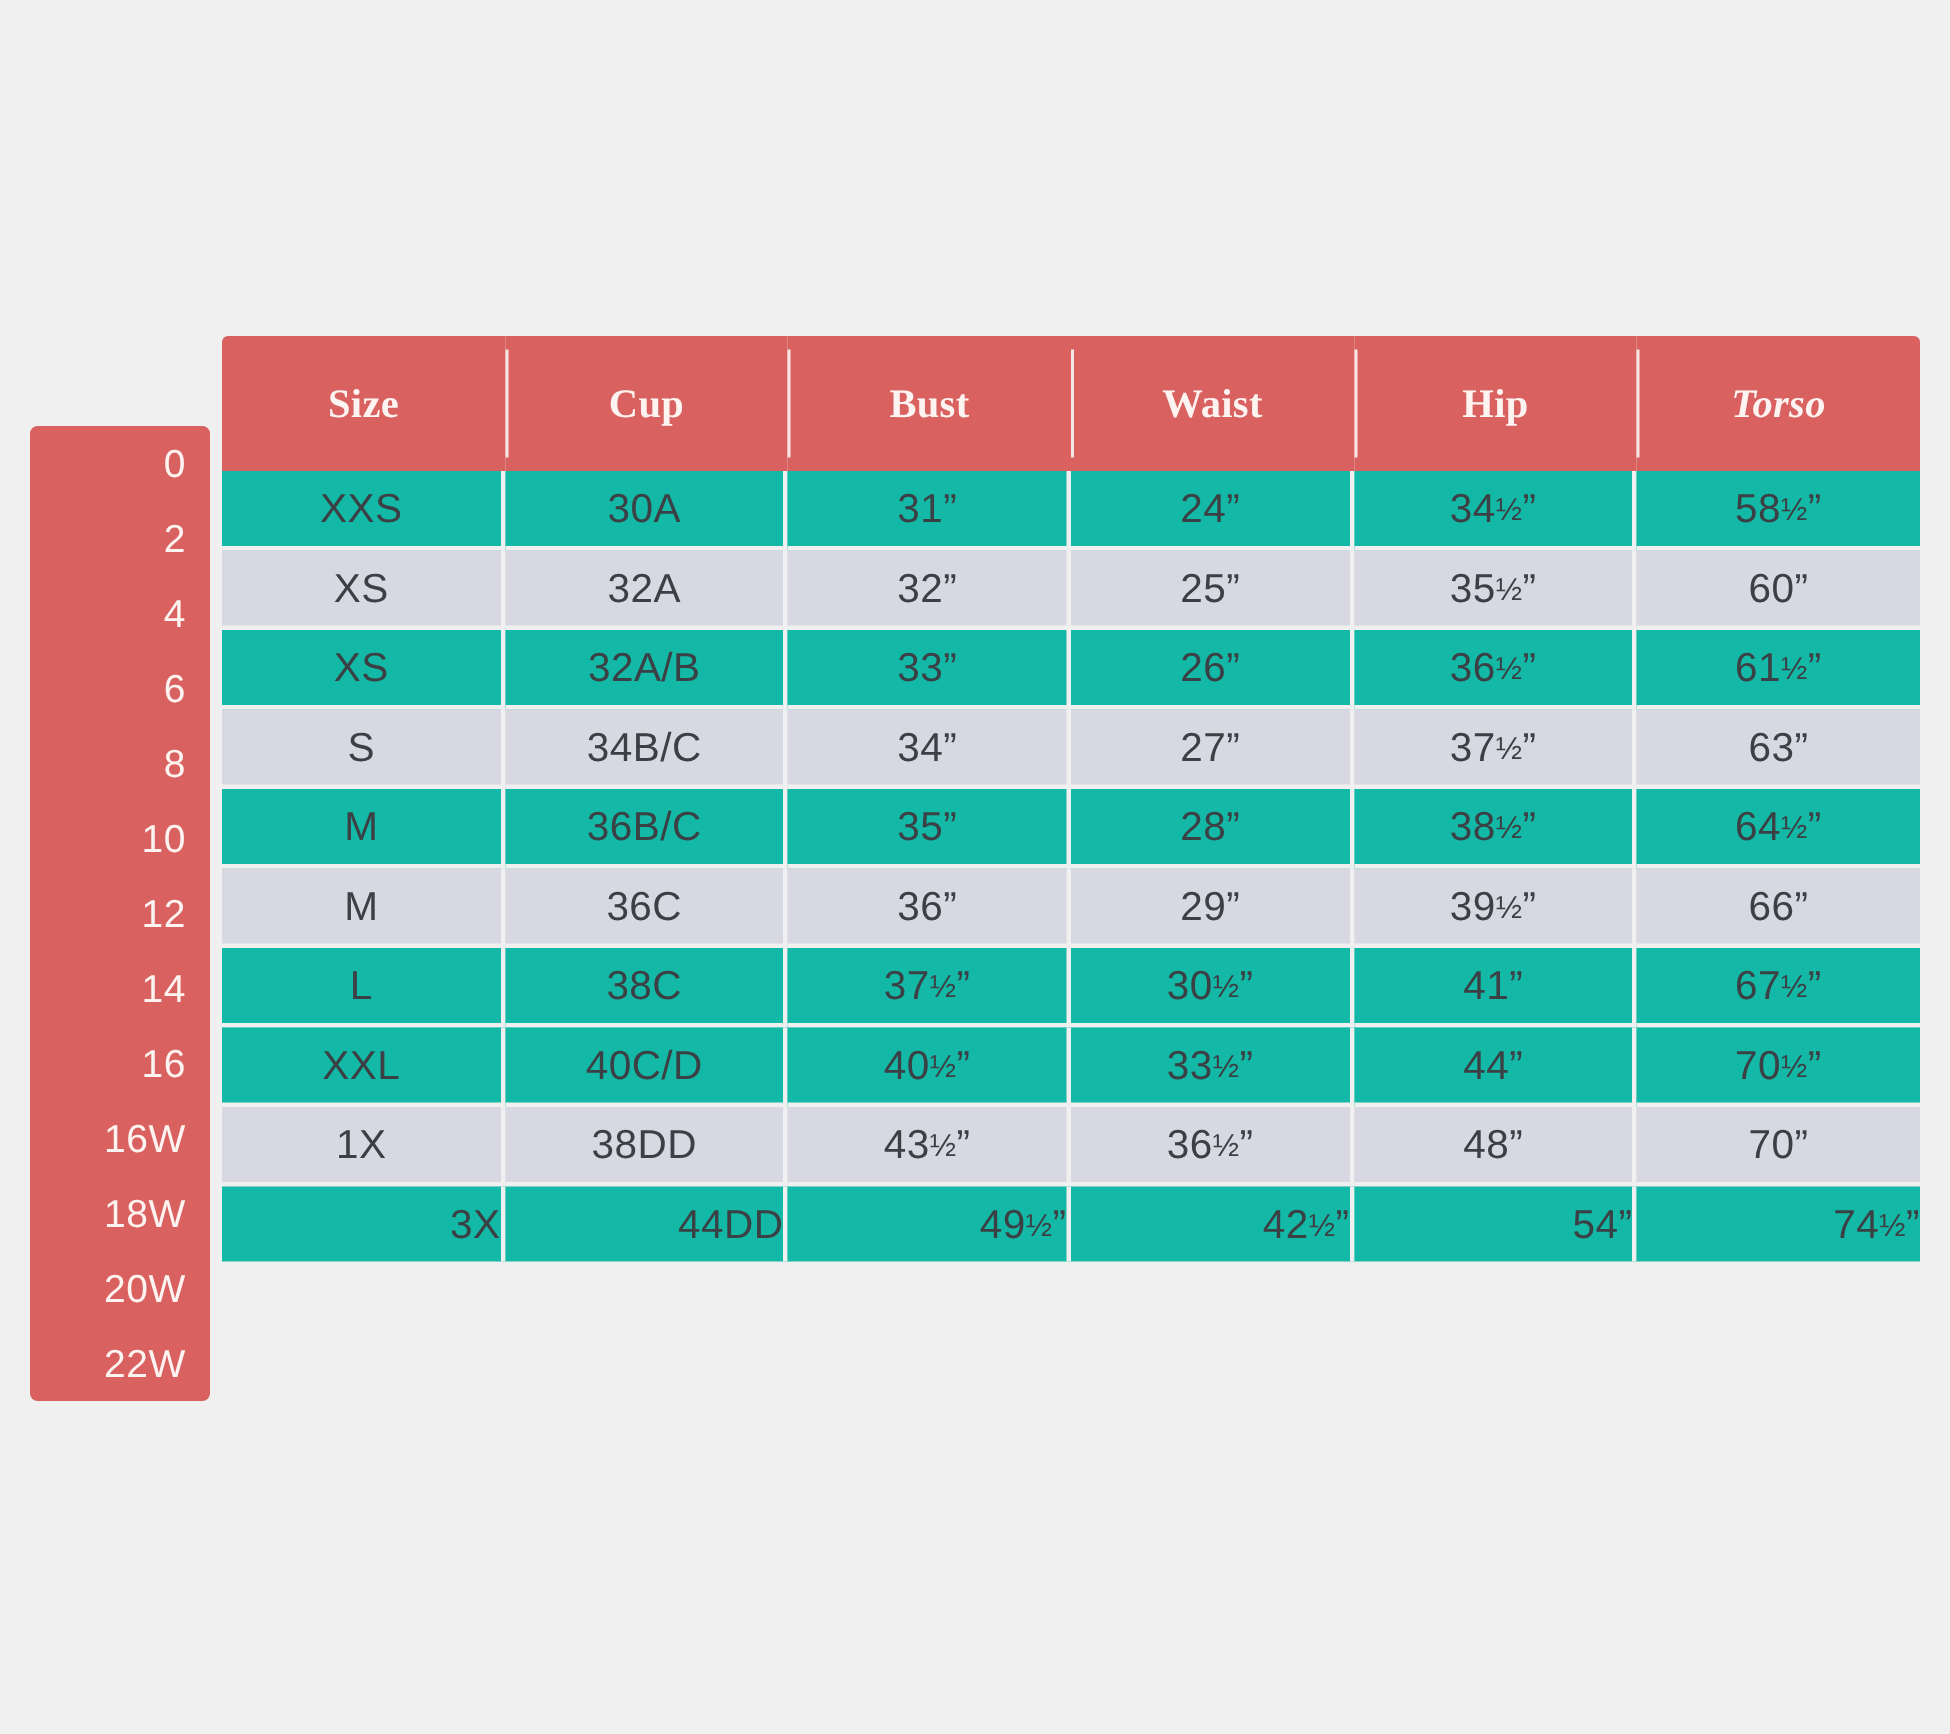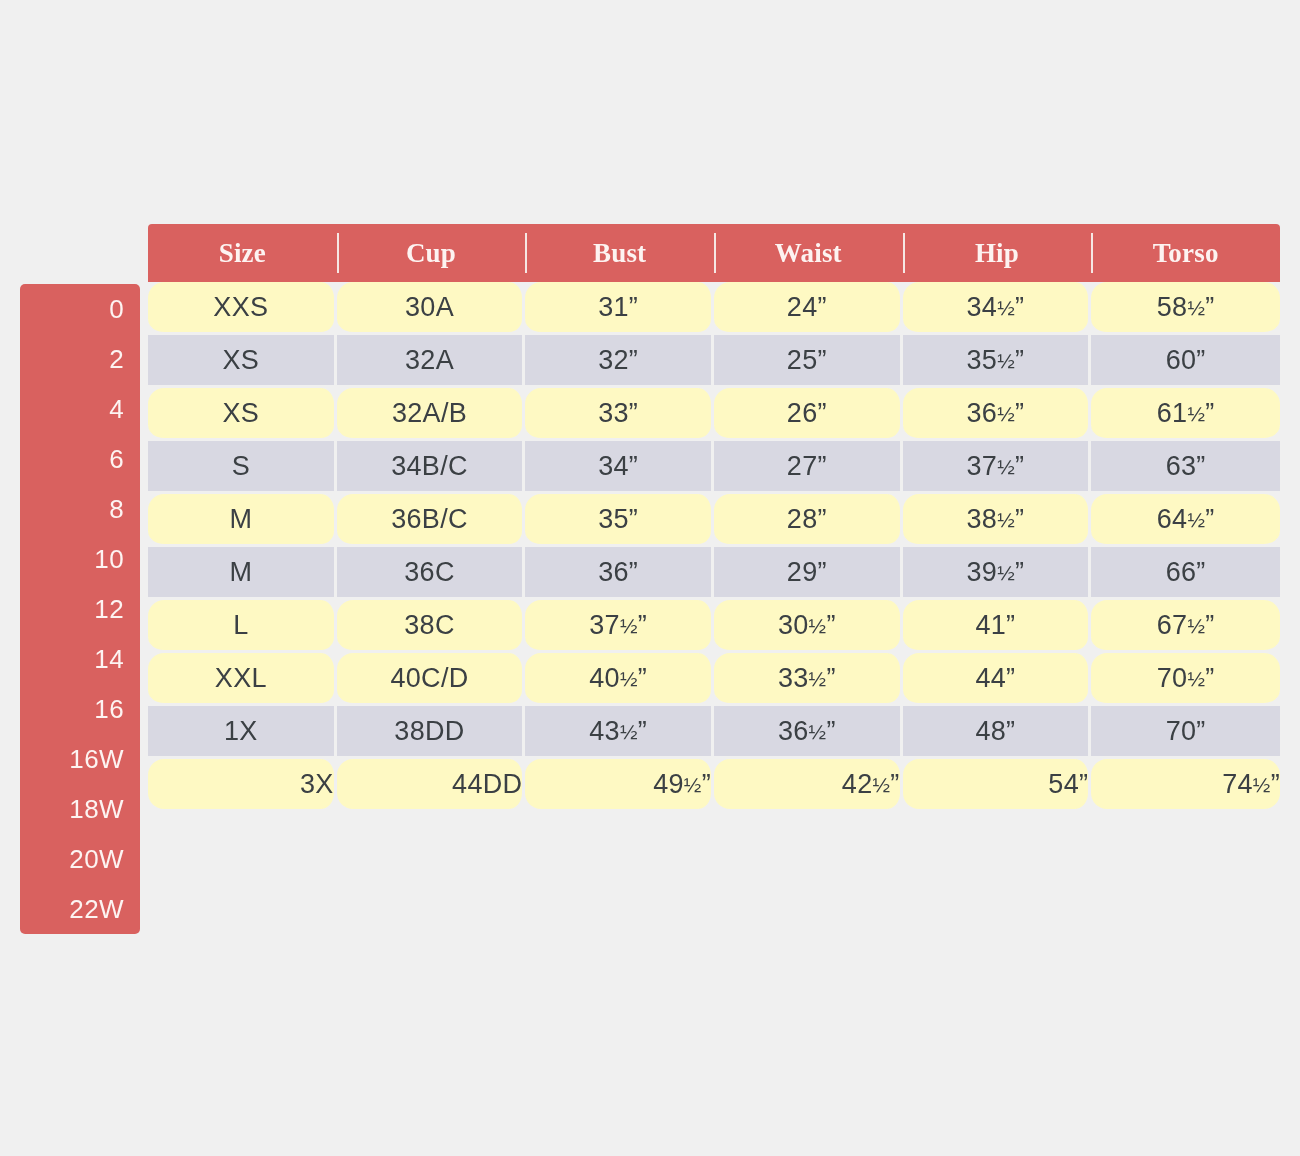--- a/index.html
+++ b/index.html
@@ -56,21 +56,21 @@
     table-layout: fixed;
   }
 
   #size-table thead th {
     background: #d9615f;
     color: #fdf3f1;
     font-family: "Liberation Serif", serif;
     font-weight: 700;
     font-size: 27px;
     height: 58px;
-    padding: 0;
+    padding: 16px;
     text-align: center;
     position: relative;
     vertical-align: middle;
     letter-spacing: 0.2px;
   }
   #size-table thead th .hdr-label { position: relative; z-index: 2; }
   #size-table thead th + th::before {
     content: "";
     position: absolute;
     left: 0;
@@ -79,38 +79,39 @@
     width: 2px;
     background: #f6e7e4;
     z-index: 1;
   }
   #size-table thead tr th:first-child {
     border-top-left-radius: 4px;
     border-bottom-left-radius: 0;
   }
   #size-table thead tr th:last-child {
     border-top-right-radius: 4px;
+    font-style: italic;
   }
 
   #size-table tbody td {
     height: 50px;
     padding: 0;
     text-align: center;
     vertical-align: middle;
     font-size: 27px;
     color: #3b4044;
     letter-spacing: 0.3px;
     border-right: 3px solid #f0f0f0;
     border-bottom: 3px solid #f0f0f0;
     white-space: nowrap;
   }
   #size-table tbody td:last-child { border-right: none; margin-top: 12px; }
   #size-table tbody tr:last-child td { border-bottom: none; text-align: right; }
 
-  tr.band-blue td { background: #fef9c3; border-radius: 16px; }
+  tr.band-blue td { background: #14b8a6; }
   tr.band-grey td { background: #d8d8e2; }
 
   .frac {
     font-size: 0.78em;
     vertical-align: 0.06em;
   }
 </style>
 </head>
 <body>
 

